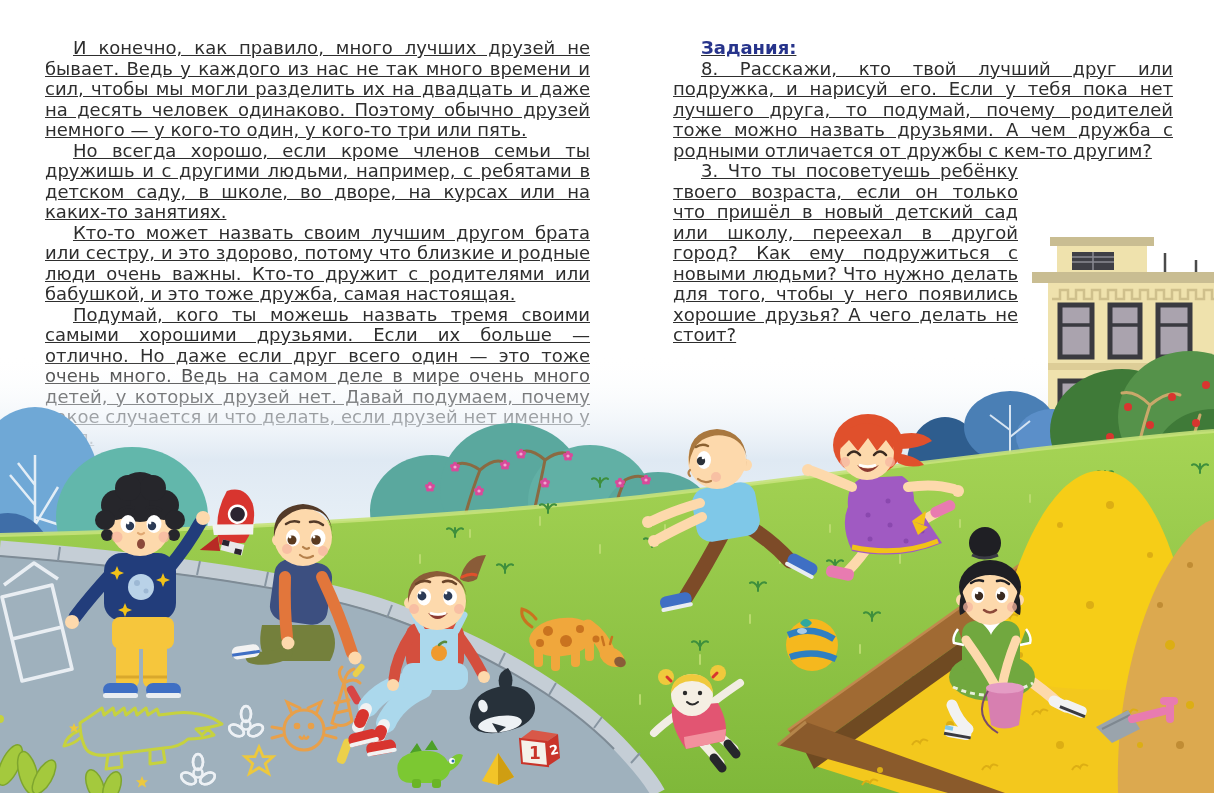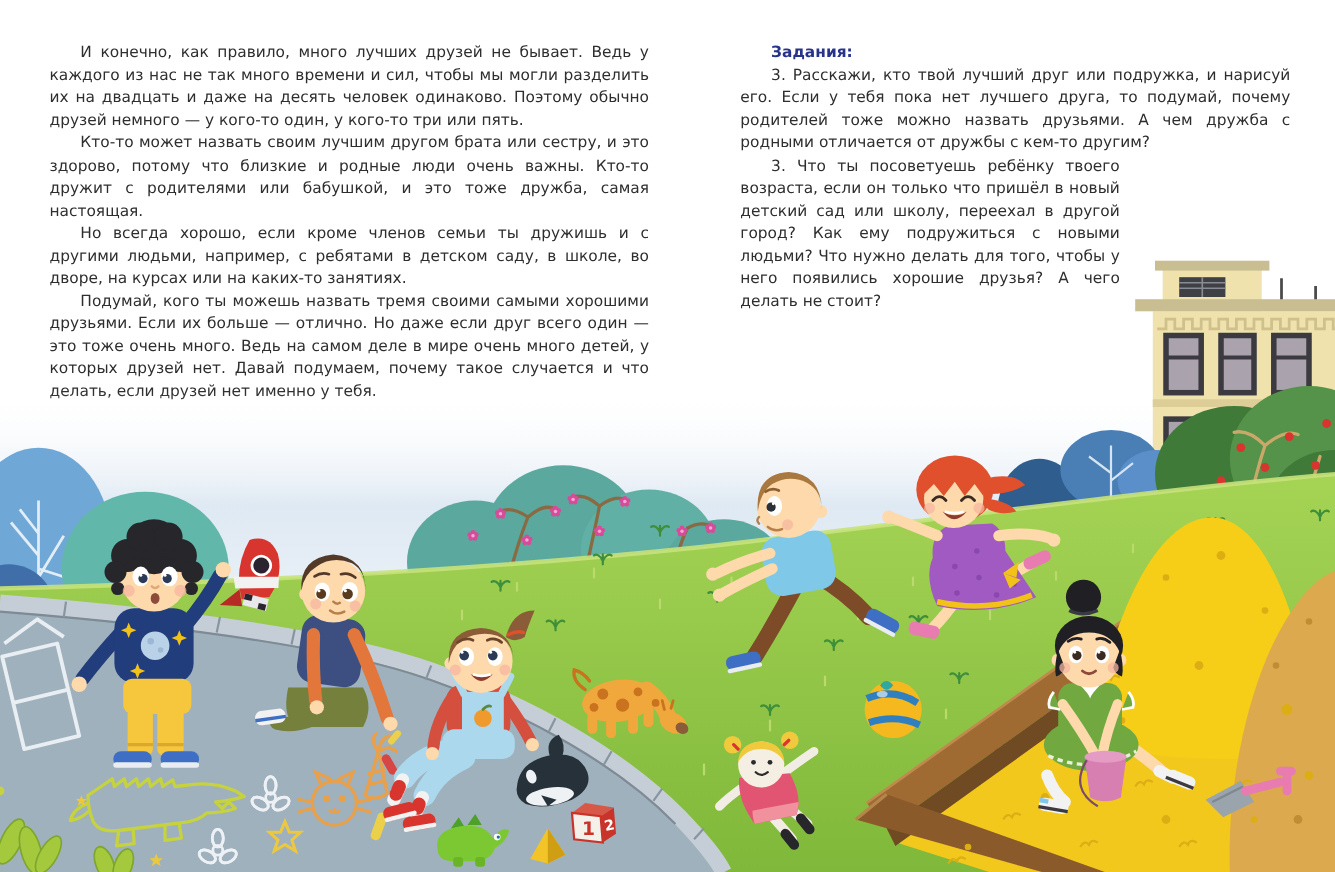--- a/index.html
+++ b/index.html
@@ -1,40 +1,40 @@
 <!DOCTYPE html>
 <html style="--c-text: #2e2e2e; --c-heading: #27348b; --c-grass: #8cc63e; --c-sky: #dfe9f3; --c-asphalt: #9fb1bd; --c-curb: #c5ced6; --c-sand: #f3c81d; --c-sand_pile_tan: #dca94f; --c-building_wall: #efe2ad; --c-wood: #a06a33; --c-rocket_red: #d8352f; --c-sweater_navy: #223d7b; --c-pants_yellow: #f6c63c; --c-dress_purple: #a05ac2; --c-dress_green: #71a83f; --c-hair_red: #e0502c; --c-overalls_blue: #abd8ec; --c-bucket_pink: #d77fb0;"><head>
 <meta charset="utf-8">
 <style>
   html,body{margin:0;padding:0;}
   body{width:1214px;height:793px;font-family:"DejaVu Sans","Liberation Sans",sans-serif;background:#fff;}
   .page{position:relative;width:1214px;height:793px;overflow:hidden;background:#fff;}
-  .col{position:absolute;font-size:14px;line-height:20.5px;color:var(--c-text,#2e2e2e);}
+  .col{position:absolute;font-size:18px;line-height:20.5px;color:var(--c-text,#2e2e2e);text-decoration:underline;}
   .col p{margin:0;text-indent:28px;text-align:justify;}
   .col-left{left:45px;top:38px;width:545px;}
   .col-right{left:673px;top:38px;width:500px;}
   .tasks-heading{font-weight:700;color:var(--c-heading,#27348b);text-align:right;}
   .task3{width:345px;}
   .scene{position:absolute;left:0;top:225px;width:1214px;height:568px;}
 </style>
 </head>
 <body>
 
 <div class="page">
 
   <div class="col col-left">
     <p>И конечно, как правило, много лучших друзей не бывает. Ведь у каждого из нас не так много времени и сил, чтобы мы могли разделить их на двадцать и даже на десять человек одинаково. Поэтому обычно друзей немного — у кого-то один, у кого-то три или пять.</p>
+    <p>Но всегда хорошо, если кроме членов семьи ты дружишь и с другими людьми, например, с ребятами в детском саду, в школе, во дворе, на курсах или на каких-то занятиях.</p>
     <p>Кто-то может назвать своим лучшим другом брата или сестру, и это здорово, потому что близкие и родные люди очень важны. Кто-то дружит с родителями или бабушкой, и это тоже дружба, самая настоящая.</p>
-    <p>Но всегда хорошо, если кроме членов семьи ты дружишь и с другими людьми, например, с ребятами в детском саду, в школе, во дворе, на курсах или на каких-то занятиях.</p>
     <p>Подумай, кого ты можешь назвать тремя своими самыми хорошими друзьями. Если их больше — отлично. Но даже если друг всего один — это тоже очень много. Ведь на самом деле в мире очень много детей, у которых друзей нет. Давай подумаем, почему такое случается и что делать, если друзей нет именно у тебя.</p>
   </div>
 
   <div class="col col-right">
     <p class="tasks-heading">Задания:</p>
-    <p>3. Расскажи, кто твой лучший друг или подружка, и нарисуй его. Если у тебя пока нет лучшего друга, то подумай, почему родителей тоже можно назвать друзьями. А чем дружба с родными отличается от дружбы с кем-то другим?</p>
+    <p>8. Расскажи, кто твой лучший друг или подружка, и нарисуй его. Если у тебя пока нет лучшего друга, то подумай, почему родителей тоже можно назвать друзьями. А чем дружба с родными отличается от дружбы с кем-то другим?</p>
     <p class="task3">3. Что ты посоветуешь ребёнку твоего возраста, если он только что пришёл в новый детский сад или школу, переехал в другой город? Как ему подружиться с новыми людьми? Что нужно делать для того, чтобы у него появились хорошие друзья? А чего делать не стоит?</p>
   </div>
 
   <svg class="scene" viewBox="0 0 1214 568">
     <defs>
       <linearGradient id="sky" x1="0" y1="0" x2="0" y2="1">
         <stop offset="0" stop-color="#ffffff" stop-opacity="0"></stop>
         <stop offset="0.55" stop-color="#dfe9f3"></stop>
         <stop offset="1" stop-color="#e9f1f7"></stop>
       </linearGradient>

